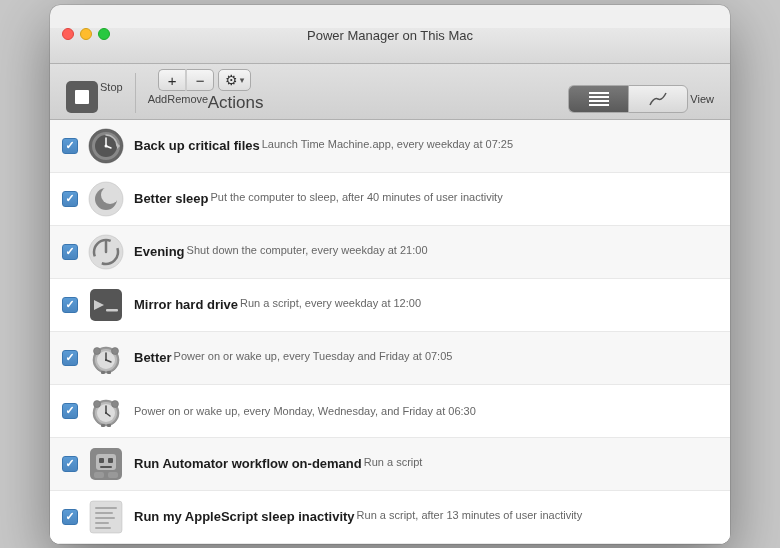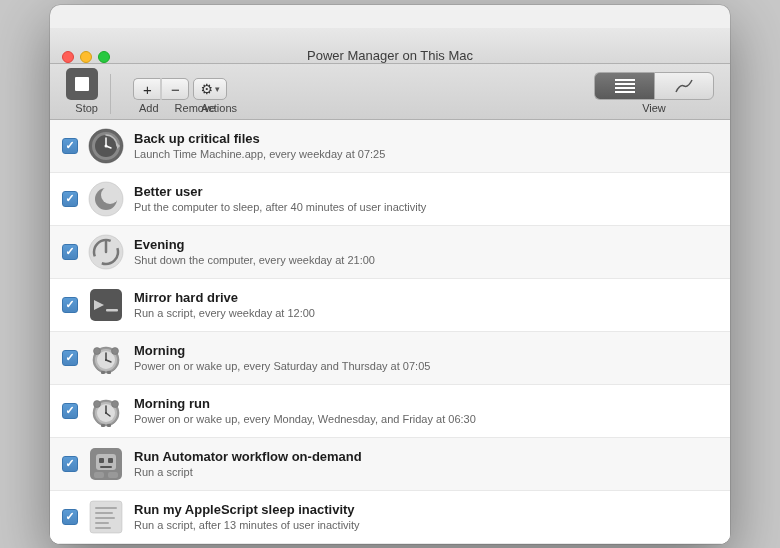--- a/index.html
+++ b/index.html
@@ -22,21 +22,21 @@
       overflow: hidden;
       user-select: none;
     }
 
     
     .titlebar {
       background: linear-gradient(180deg, #e8e8e8 0%, #d8d8d8 100%);
       border-bottom: 1px solid #b0b0b0;
       height: 36px;
       display: flex;
-      align-items: flex-end;
+      align-items: flex-start;
       position: relative;
       margin-top: 23px;
     }
 
     .traffic-lights {
       display: flex;
       align-items: center;
       gap: 6px;
       padding-left: 12px;
     }
@@ -67,21 +67,21 @@
       border-bottom: 1px solid #b0b0b0;
       height: 56px;
       display: flex;
       align-items: center;
       padding: 0 8px;
       gap: 2px;
     }
 
     .view-group {
       display: flex;
-      flex-direction: column;
+      flex-direction: row;
       align-items: center;
       gap: 2px;
       margin-left: auto;
     }
 
     .view-buttons {
       display: flex;
     }
 
     .view-btn {
@@ -120,22 +120,22 @@
     .toolbar-inner {
       display: flex;
       align-items: flex-end;
       width: 100%;
       padding: 0 8px;
       gap: 8px;
     }
 
     .stop-section {
       display: flex;
-      flex-direction: column;
-      align-items: flex-end;
+      flex-direction: row;
+      align-items: flex-start;
       gap: 2px;
     }
 
     .stop-icon-box {
       width: 32px;
       height: 32px;
       background: #5c5c5c;
       border-radius: 5px;
       display: flex;
       align-items: center;
@@ -221,27 +221,26 @@
     .pm-labels {
       display: flex;
       width: 56px;
     }
 
     .pm-label {
       flex: 1;
       text-align: right;
       font-size: 11px;
       color: #444;
-      margin-left: 16px;
     }
 
     .actions-label {
-      font-size: 11px;
+      font-size: 17px;
       color: #444;
-      text-align: right;
+      text-align: left;
     }
 
     
     .content {
       background: white;
       overflow-y: auto;
     }
 
     .list-item {
       display: flex;
@@ -289,21 +288,21 @@
       justify-content: center;
     }
 
     .item-icon svg {
       width: 36px;
       height: 36px;
     }
 
     .item-text {
       display: flex;
-      flex-direction: column;
+      flex-direction: row;
       gap: 2px;
     }
 
     .item-title {
       font-size: 13px;
       font-weight: 600;
       color: #1c1c1c;
     }
 
     .item-subtitle {
@@ -411,21 +410,21 @@
       </div>
       <div class="item-icon">
         <svg width="36" height="36" viewBox="0 0 36 36">
           <circle cx="18" cy="18" r="17" fill="#ddd" stroke="#bbb" stroke-width="0.5"></circle>
 
           <circle cx="18" cy="18" r="11" fill="#888"></circle>
           <circle cx="22" cy="14" r="9" fill="#ddd"></circle>
         </svg>
       </div>
       <div class="item-text">
-        <span class="item-title">Better user</span>
+        <span class="item-title">Better sleep</span>
         <span class="item-subtitle">Put the computer to sleep, after 40 minutes of user inactivity</span>
       </div>
     </div>
 
     <div class="list-item">
       <div class="checkbox">
         <span class="checkbox-check">✓</span>
       </div>
       <div class="item-icon">
         <svg width="36" height="36" viewBox="0 0 36 36">
@@ -473,22 +472,22 @@
           <circle cx="18" cy="20" r="1" fill="#444"></circle>
 
           <circle cx="9" cy="11" r="3.5" fill="#888" stroke="#666" stroke-width="0.5"></circle>
           <circle cx="27" cy="11" r="3.5" fill="#888" stroke="#666" stroke-width="0.5"></circle>
 
           <rect x="13" y="31" width="4" height="3" rx="1" fill="#777"></rect>
           <rect x="19" y="31" width="4" height="3" rx="1" fill="#777"></rect>
         </svg>
       </div>
       <div class="item-text">
-        <span class="item-title">Morning</span>
-        <span class="item-subtitle">Power on or wake up, every Saturday and Thursday at 07:05</span>
+        <span class="item-title">Better</span>
+        <span class="item-subtitle">Power on or wake up, every Tuesday and Friday at 07:05</span>
       </div>
     </div>
 
     <div class="list-item">
       <div class="checkbox">
         <span class="checkbox-check">✓</span>
       </div>
       <div class="item-icon">
         <svg width="36" height="36" viewBox="0 0 36 36">
           <circle cx="18" cy="20" r="13" fill="#999" stroke="#777" stroke-width="0.5"></circle>
@@ -497,21 +496,20 @@
           <line x1="18" y1="20" x2="18" y2="13" stroke="#444" stroke-width="1.5" stroke-linecap="round"></line>
           <line x1="18" y1="20" x2="22" y2="23" stroke="#444" stroke-width="1.5" stroke-linecap="round"></line>
           <circle cx="18" cy="20" r="1" fill="#444"></circle>
           <circle cx="9" cy="11" r="3.5" fill="#888" stroke="#666" stroke-width="0.5"></circle>
           <circle cx="27" cy="11" r="3.5" fill="#888" stroke="#666" stroke-width="0.5"></circle>
           <rect x="13" y="31" width="4" height="3" rx="1" fill="#777"></rect>
           <rect x="19" y="31" width="4" height="3" rx="1" fill="#777"></rect>
         </svg>
       </div>
       <div class="item-text">
-        <span class="item-title">Morning run</span>
         <span class="item-subtitle">Power on or wake up, every Monday, Wednesday, and Friday at 06:30</span>
       </div>
     </div>
 
     <div class="list-item">
       <div class="checkbox">
         <span class="checkbox-check">✓</span>
       </div>
       <div class="item-icon">
         <svg width="36" height="36" viewBox="0 0 36 36">

